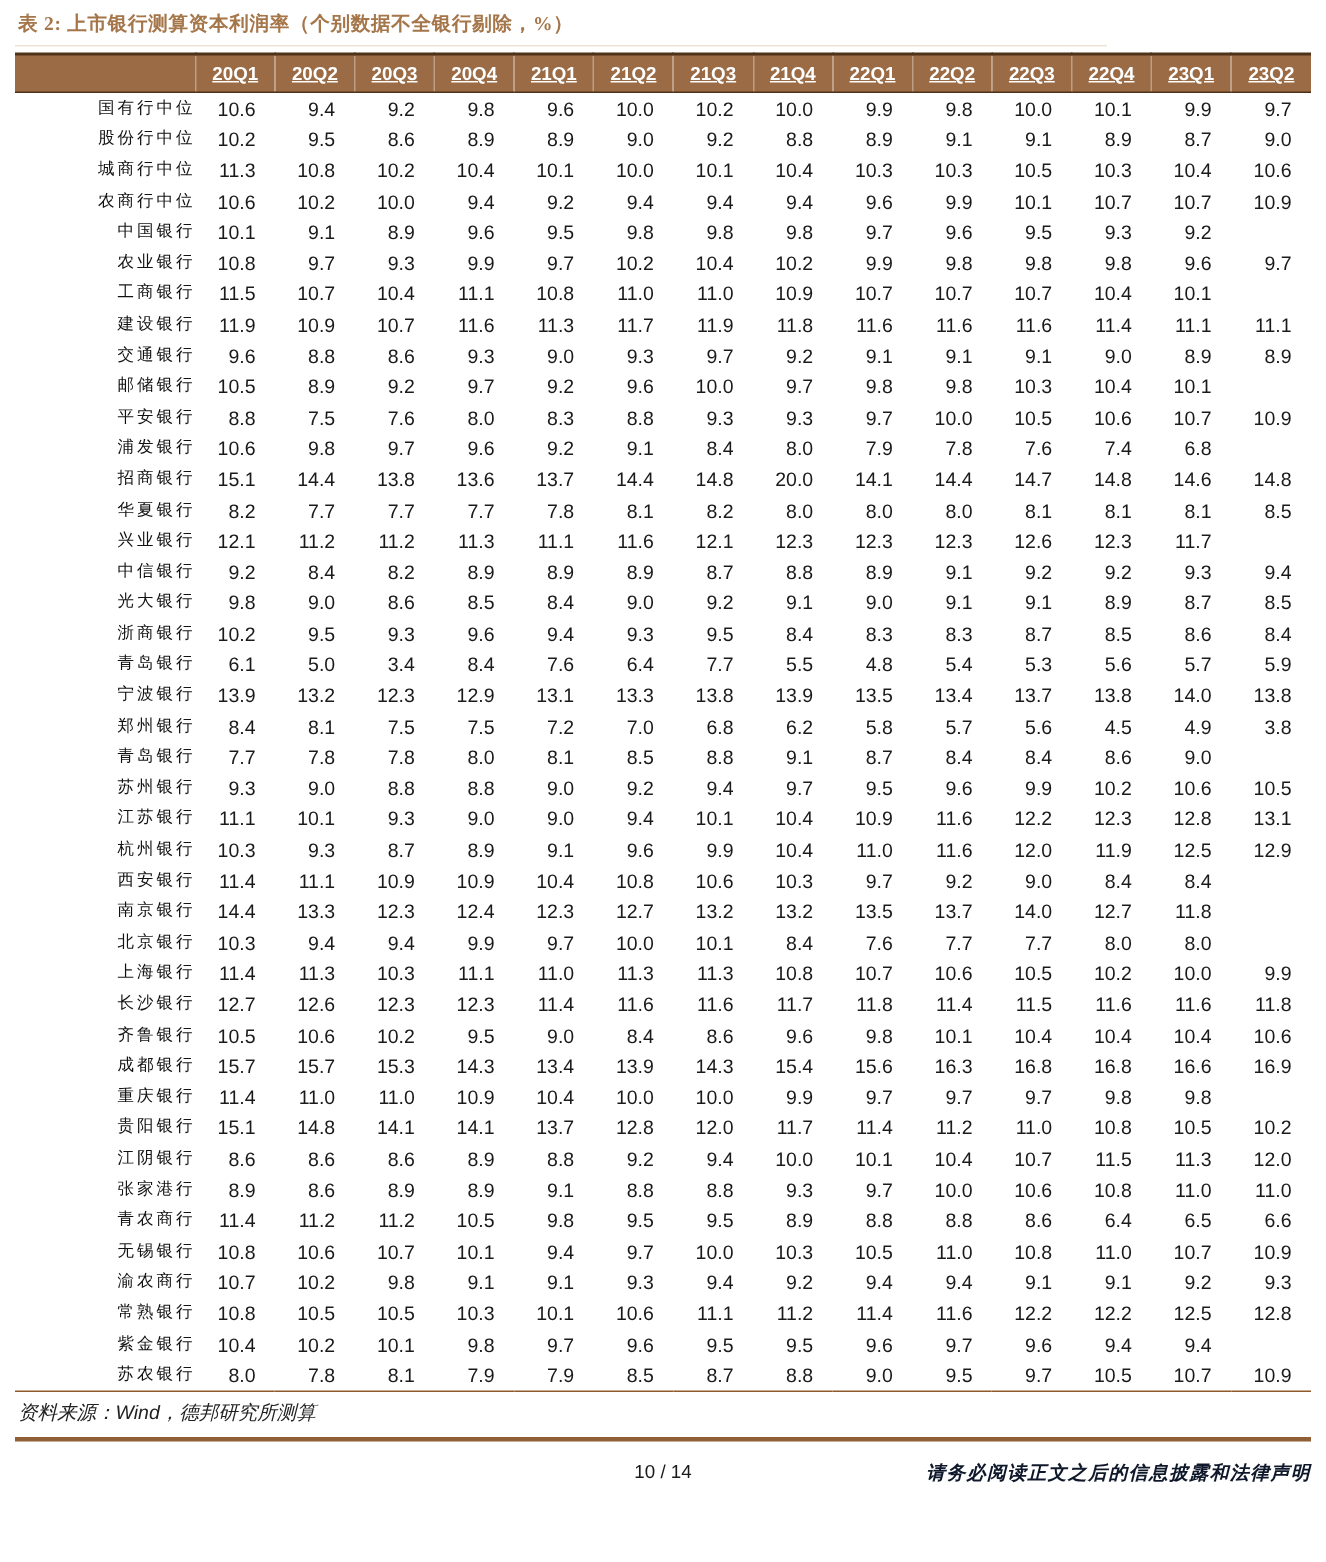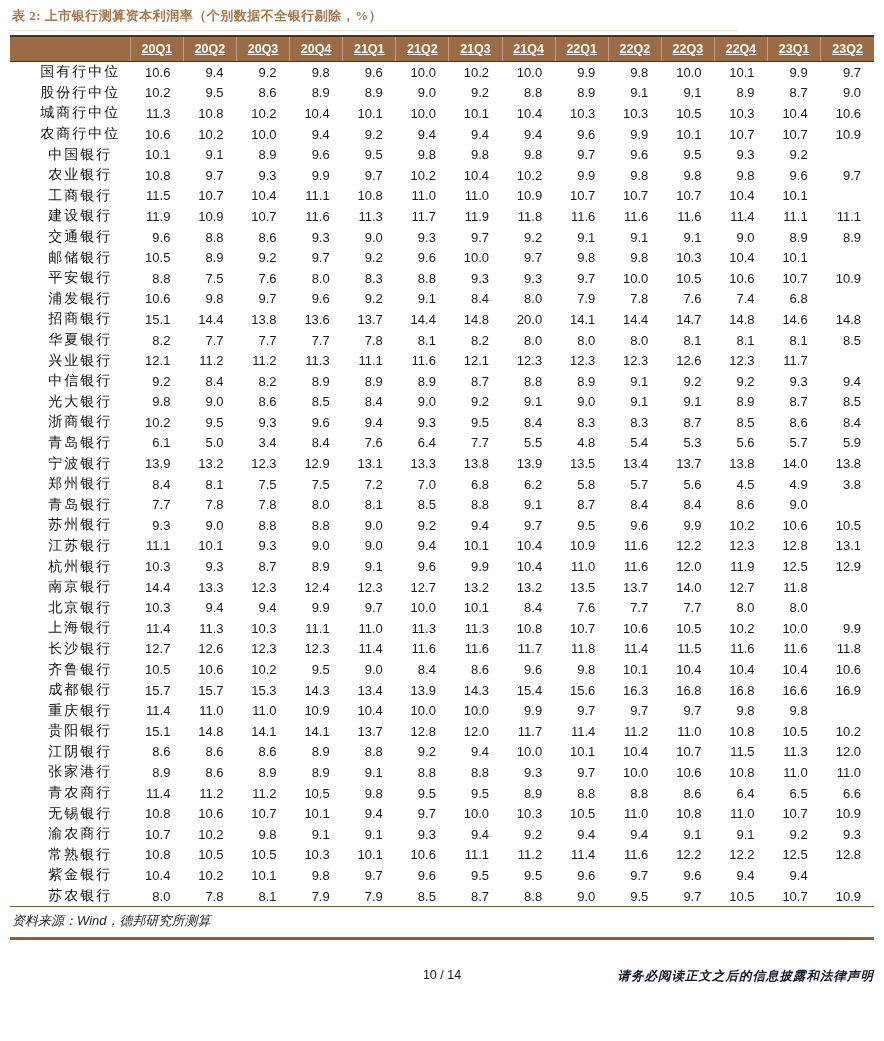--- a/index.html
+++ b/index.html
@@ -56,44 +56,44 @@
     font-size: 13px;
     color: #1a1a1a;
     height: 20.6px;
     line-height: 1;
     text-align: right;
     padding: 0 13px 0 0;
     white-space: nowrap;
     font-family: "Liberation Sans", sans-serif;
   }
   table.data-table tbody td.label-col {
-    text-align: center;
+    text-align: right;
     padding: 0 0 0 20px;
-    font-size: 14px;
+    font-size: 11px;
     letter-spacing: 2px;
     color: #111111;
     font-family: "Liberation Serif", serif;
   }
   .source {
     margin-top: 5px;
     padding-left: 2px;
     font-size: 13px;
     font-style: italic;
     color: #222222;
     font-family: Liberation Sans, sans-serif;
   }
   .rule {
     margin-top: 7px;
     height: 3px;
     width: 864px;
     background: var(--rule-brown, #8F5F35);
   }
   .footer {
     position: relative;
-    margin-top: 28px;
+    margin-top: 13px;
     width: 864px;
     height: 18px;
   }
   .page-number {
     position: absolute;
     left: 50%;
     transform: translateX(-50%);
     font-size: 12.5px;
     color: #1a1a1a;
   }
@@ -572,20 +572,37 @@
           <td>9.9</td>
           <td>10.4</td>
           <td>11.0</td>
           <td>11.6</td>
           <td>12.0</td>
           <td>11.9</td>
           <td>12.5</td>
           <td>12.9</td>
         </tr>
         <tr>
+          <td class="label-col">西安银行</td>
+          <td>11.4</td>
+          <td>11.1</td>
+          <td>10.9</td>
+          <td>10.9</td>
+          <td>10.4</td>
+          <td>10.8</td>
+          <td>10.6</td>
+          <td>10.3</td>
+          <td>9.7</td>
+          <td>9.2</td>
+          <td>9.0</td>
+          <td>8.4</td>
+          <td>8.4</td>
+          <td></td>
+        </tr>
+        <tr>
           <td class="label-col">南京银行</td>
           <td>14.4</td>
           <td>13.3</td>
           <td>12.3</td>
           <td>12.4</td>
           <td>12.3</td>
           <td>12.7</td>
           <td>13.2</td>
           <td>13.2</td>
           <td>13.5</td>

